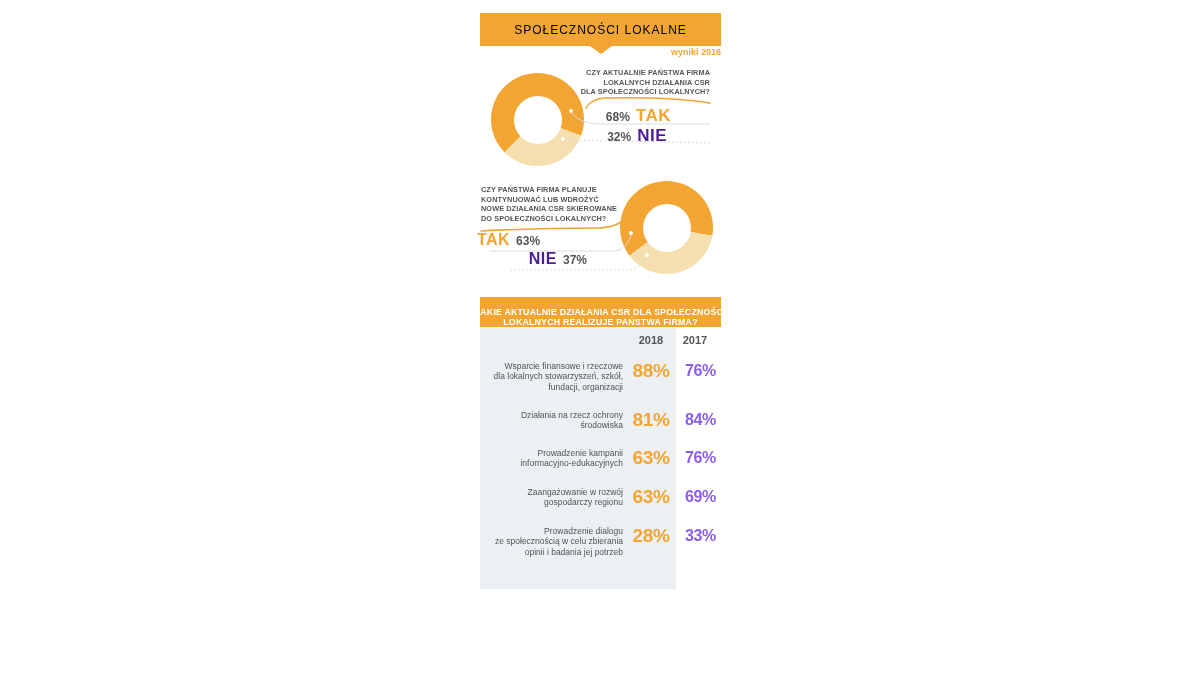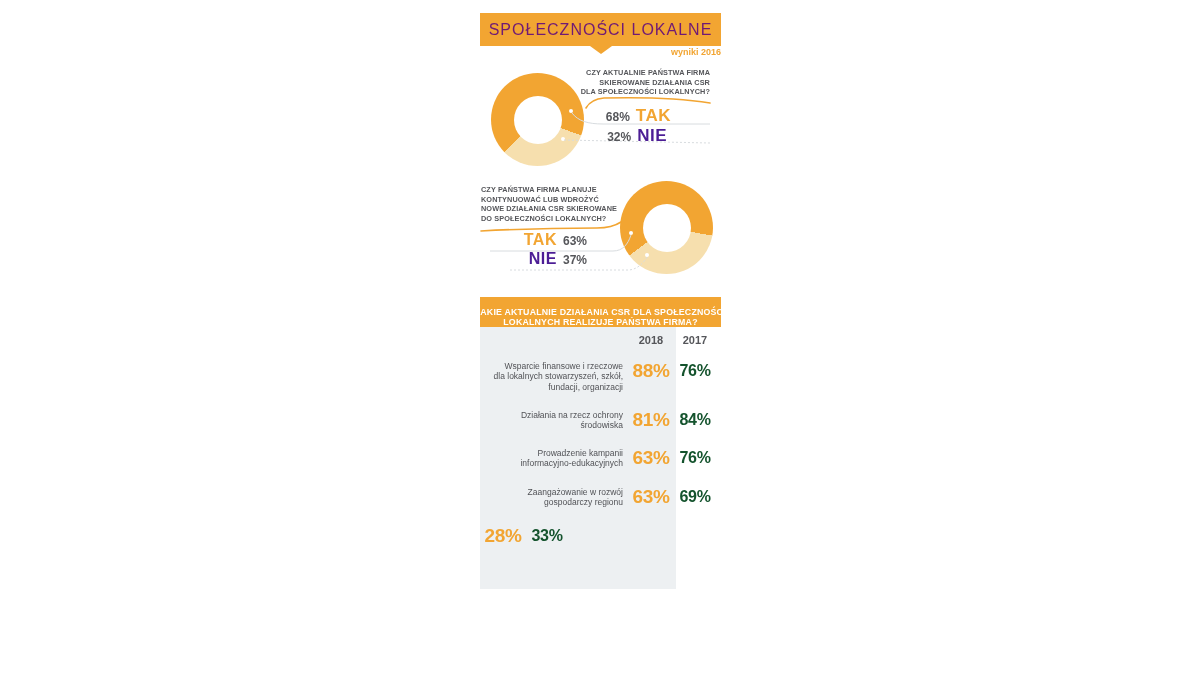--- a/index.html
+++ b/index.html
@@ -6,21 +6,21 @@
   body { background:#ffffff; }
   .canvas {
     position:relative; width:1200px; height:675px; background:#ffffff;
     font-family:"Liberation Sans", sans-serif; overflow:hidden;
   }
   
   .banner {
     position:absolute; left:480px; top:13px; width:241px; height:33px;
     background:#F2A532; display:flex; align-items:center; justify-content:center;
   }
-  .banner-title { color:#701a75; font-size:16px; letter-spacing:1px; font-weight:400; white-space:nowrap; }
+  .banner-title { color:#000000; font-size:12px; letter-spacing:1px; font-weight:400; white-space:nowrap; }
   .notch {
     position:absolute; left:50%; top:100%; transform:translateX(-50%);
     width:0; height:0; border-left:11px solid transparent; border-right:11px solid transparent;
     border-top:8px solid #F2A532;
   }
   .subtitle {
     position:absolute; left:480px; top:47px; width:241px; text-align:right;
     color:#F2A532; font-size:9px; font-weight:700;
   }
   
@@ -38,37 +38,37 @@
   .q-line { display:block; }
   #question1 { left:520px; top:68px; width:190px; text-align:right; }
   #question2 { left:481px; top:185px; width:170px; text-align:left; }
   .ans-row { position:absolute; white-space:nowrap; }
   .ans-pct { font-size:12px; font-weight:700; color:#55565A; }
   .ans-word { font-size:17px; font-weight:700; letter-spacing:.5px; }
   .word-yes { color:#F2A532; }
   .word-no  { color:#4c1d95;margin-top:11px; }
   #ans1a { left:480px; top:106px; width:191px; text-align:right; }
   #ans1b { left:480px; top:126px; width:187px; text-align:right; }
-  #ans2a { left:480px; top:231px; width:107px; text-align:right; }
+  #ans2a { left:455px; top:231px; width:107px; text-align:center; }
   #ans2b { left:480px; top:250px; width:107px; text-align:right; } .gap-r { margin-right:6px; }
   
   .section-bar {
     position:absolute; left:480px; top:297px; width:241px; height:30px; background:#F2A532;
     display:flex; flex-direction:column; align-items:center; justify-content:flex-end;
   }
   .section-line { color:#ffffff; font-size:8.8px; font-weight:700; line-height:10px; letter-spacing:.2px; white-space:nowrap; }
   .panel { position:absolute; left:480px; top:327px; width:196px; height:262px; background:#EDF0F2; }
   .col-headers { position:absolute; left:148px; top:7px; display:flex; }
   .col-head { font-size:11px; font-weight:700; color:#55565A; text-align:center; }
   .col-head.c1 { width:46px; } .col-head.c2 { width:42px; }
   .t-row { position:absolute; left:0; width:241px; display:flex; align-items:flex-start; }
   .t-label { width:148px; text-align:right; color:#515256; font-size:8.5px; line-height:10.3px; padding-right:5px; }
   .t-label span { display:block; }
   .v2018 { width:46px; text-align:center; color:#F2A532; font-size:19px; font-weight:700; letter-spacing:-.3px; line-height:19px; }
-  .v2017 { width:42px; text-align:center; color:#14532d; font-size:16px; font-weight:700; letter-spacing:-.3px; line-height:19px; }
+  .v2017 { width:42px; text-align:right; color:#8b5cf6; font-size:16px; font-weight:700; letter-spacing:-.3px; line-height:19px; }
   #row0 { top:34px; } #row1 { top:83px; } #row2 { top:121px; } #row3 { top:160px; } #row4 { top:199px; }
   
   .footer {
     position:absolute; left:480px; top:596px; width:241px; text-align:right;
     color:#F2A532; font-size:8.5px; line-height:9.5px;
   }
   .footer span { display:block; }
 </style>
 </head>
 <body>
@@ -85,21 +85,21 @@
     <div class="hole"></div>
   </div>
   <span class="dot" style="left:569px; top:109px;"></span>
   <span class="dot" style="left:561px; top:137px;"></span>
   <svg class="leads" style="left:558px; top:103px;" width="155" height="45">
     <path d="M14,10 C20,18 30,21 45,21 L152,21" fill="none" stroke="#D8DCDF" stroke-width="1"></path>
     <path d="M6,37 L152,40" fill="none" stroke="#D8DCDF" stroke-width="1" stroke-dasharray="2,2"></path>
   </svg>
   <div class="question" id="question1">
     <span class="q-line">CZY AKTUALNIE PAŃSTWA FIRMA</span>
-    <span class="q-line">SKIEROWANE DZIAŁANIA CSR</span>
+    <span class="q-line">LOKALNYCH DZIAŁANIA CSR</span>
     <span class="q-line">DLA SPOŁECZNOŚCI LOKALNYCH?</span>
   </div>
   <svg class="swoosh" style="left:584px; top:95px;" width="128" height="15">
     <path d="M2,13 Q7,4 20,3 C60,2 95,3 126,8" fill="none" stroke="#F2A532" stroke-width="1.6" stroke-linecap="round"></path>
   </svg>
   <div class="ans-row" id="ans1a">
     <span class="ans-pct gap-r">68%</span><span class="ans-word word-yes">TAK</span>
   </div>
   <div class="ans-row" id="ans1b">
     <span class="ans-pct gap-r">32%</span><span class="ans-word word-no">NIE</span>
@@ -173,19 +173,24 @@
     <div class="t-row" id="row3">
       <div class="t-label">
         <span>Zaangażowanie w rozwój</span>
         <span>gospodarczy regionu</span>
       </div>
       <div class="v2018">63%</div>
       <div class="v2017">69%</div>
     </div>
 
     <div class="t-row" id="row4">
+      <div class="t-label">
+        <span>Prowadzenie dialogu</span>
+        <span>ze społecznością w celu zbierania</span>
+        <span>opinii i badania jej potrzeb</span>
+      </div>
       <div class="v2018">28%</div>
       <div class="v2017">33%</div>
     </div>
   </div>
 
 
 </div>
 
 </body></html>

